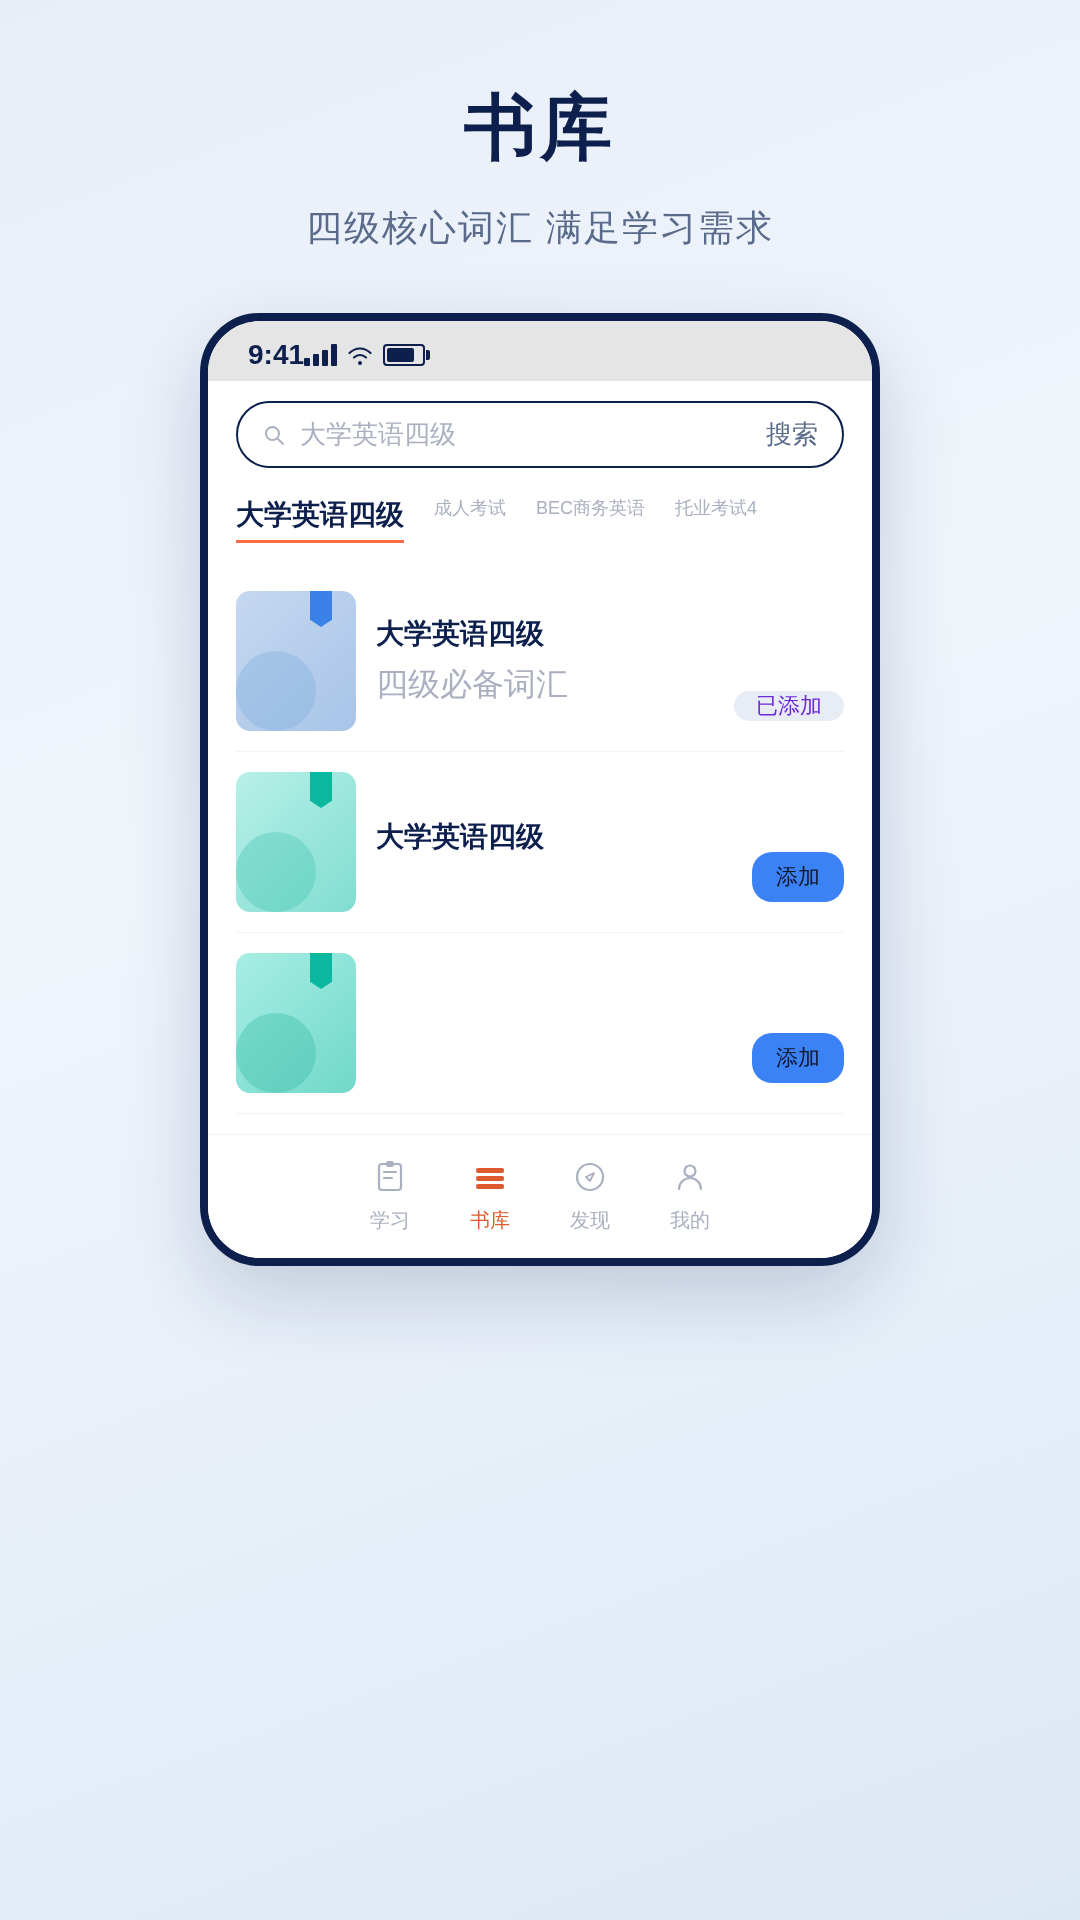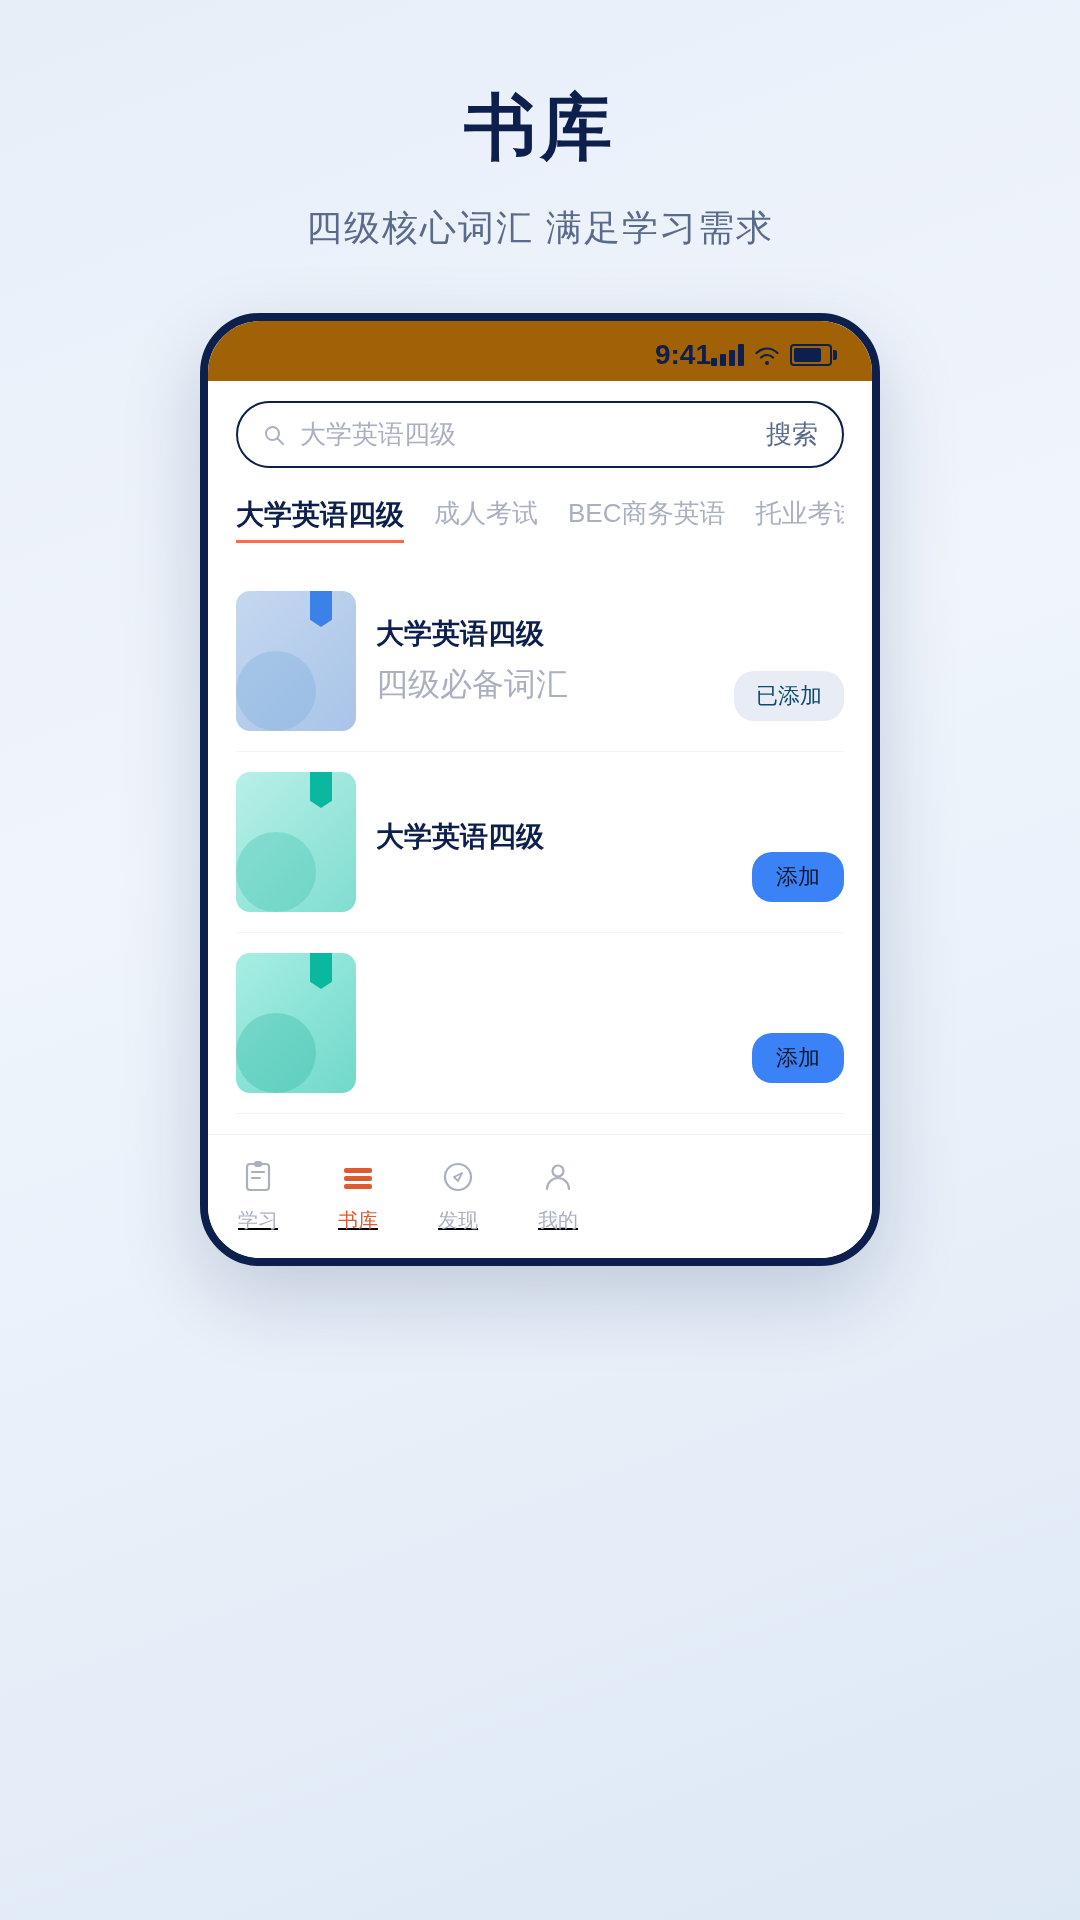--- a/index.html
+++ b/index.html
@@ -40,24 +40,24 @@
       border-radius: 60px;
       border: 8px solid #0d1f4c;
       box-shadow: 0 30px 80px rgba(13,31,76,0.18);
       overflow: hidden;
       position: relative;
     }
 
     
     .status-bar {
       display: flex;
-      justify-content: flex-end;
+      justify-content: flex-start;
       align-items: center;
       padding: 18px 40px 10px;
-      background: #a16207;
+      background: #e5e5e5;
     }
 
     .status-time {
       font-size: 28px;
       font-weight: 600;
       color: #0d1f4c;
     }
 
     .status-icons {
       display: flex;
@@ -158,21 +158,21 @@
     
     .category-tabs {
       display: flex;
       gap: 30px;
       overflow: hidden;
       margin-bottom: 24px;
       padding-bottom: 4px;
     }
 
     .tab-item {
-      font-size: 26px;
+      font-size: 18px;
       color: #aab0c0;
       white-space: nowrap;
       padding-bottom: 6px;
       cursor: pointer;
     }
 
     .tab-item.active {
       font-size: 28px;
       font-weight: 700;
       color: #0d1f4c;
@@ -256,23 +256,23 @@
       display: flex;
       flex-direction: column;
       align-items: flex-end;
       justify-content: flex-end;
       align-self: flex-end;
       padding-bottom: 10px;
     }
 
     .btn-added {
       background: #e8edf5;
-      color: #0c4a6e;
+      color: #6d28d9;
       font-size: 22px;
-      padding: 10px 22px;
+      padding: 0 22px;
       border-radius: 20px;
       border: none;
       cursor: pointer;
       white-space: nowrap;
       margin-top: 48px;
     }
 
     .btn-add {
       background: #3b82f6;
       color: #0f172a;
@@ -282,23 +282,22 @@
       border: none;
       cursor: pointer;
       white-space: nowrap;
     }
 
     
     .bottom-nav {
       background: #fff;
       border-top: 1px solid #eef0f4;
       display: flex;
-      justify-content: flex-start;
+      justify-content: center;
       padding: 20px 0 24px;
-      text-decoration: underline;
     }
 
     .nav-item {
       display: flex;
       flex-direction: column;
       align-items: center;
       gap: 8px;
       cursor: pointer;
       min-width: 100px;
     }

